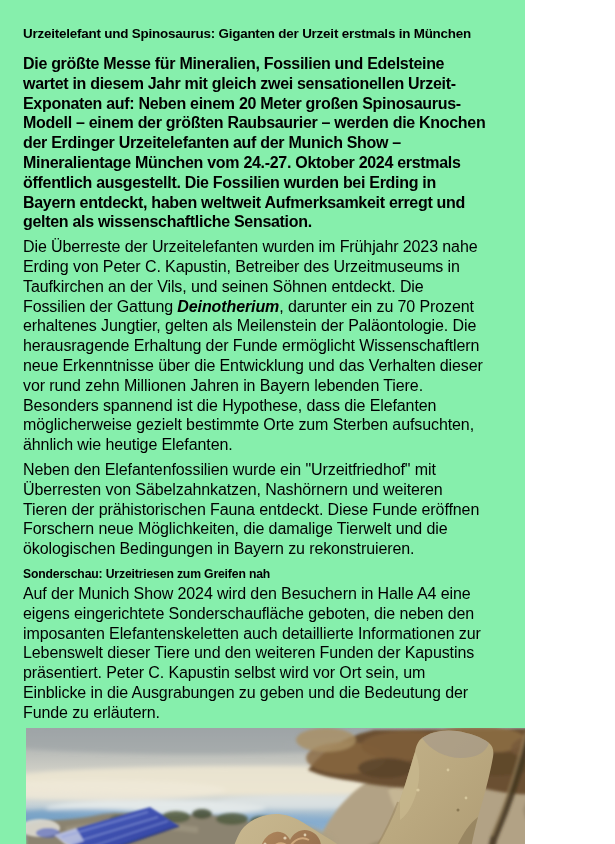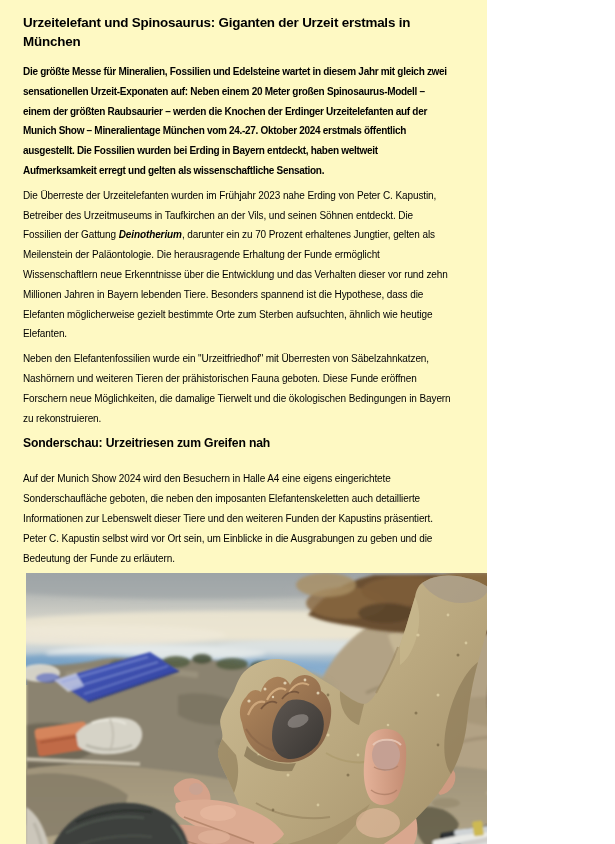--- a/index.html
+++ b/index.html
@@ -1,40 +1,40 @@
 <!DOCTYPE html>
 <html lang="de"><head>
 <meta charset="utf-8">
 <style>
   html,body{margin:0;padding:0;background:#ffffff;}
   body{width:615px;height:844px;}
   .doc{
-    width:487px;height:844px;overflow:hidden;background:#fef9c3;box-sizing:border-box;
-    padding:13px 36px 0 23px;
+    width:525px;height:844px;overflow:hidden;background:#86efac;box-sizing:border-box;
+    padding:24px 36px 0 23px;
     font-family:"Liberation Sans","DejaVu Sans",sans-serif;color:#000;
   }
   h1{font-size:13.4px;line-height:19px;margin:0 0 11px;font-weight:700;letter-spacing:-0.2px;}
-  p{font-size:10px;line-height:19.8px;margin:0 0 5px;letter-spacing:-0.1px;}
+  p{font-size:16px;line-height:19.8px;margin:0 0 5px;letter-spacing:-0.1px;}
   p.lead{font-weight:700;letter-spacing:-0.3px;}
-  h2{font-size:12.2px;line-height:20px;margin:4px 0 16px;font-weight:700;letter-spacing:-0.15px;}
+  h2{font-size:12.2px;line-height:20px;margin:4px 0 0;font-weight:700;letter-spacing:-0.15px;}
   .species{font-style:italic;font-weight:bold;}
   figure.photo{margin:3px 0 0 3px;width:545px;height:313px;padding:0;}
   figure.photo svg{display:block;}
 </style>
 </head>
 <body>
 
 <div class="doc">
   <h1>Urzeitelefant und Spinosaurus: Giganten der Urzeit erstmals in München</h1>
 
   <p class="lead">Die größte Messe für Mineralien, Fossilien und Edelsteine wartet in diesem Jahr mit gleich zwei sensationellen Urzeit-Exponaten auf: Neben einem 20 Meter großen Spinosaurus-Modell – einem der größten Raubsaurier – werden die Knochen der Erdinger Urzeitelefanten auf der Munich Show – Mineralientage München vom 24.-27. Oktober 2024 erstmals öffentlich ausgestellt. Die Fossilien wurden bei Erding in Bayern entdeckt, haben weltweit Aufmerksamkeit erregt und gelten als wissenschaftliche Sensation.</p>
 
   <p><span>Die Überreste der Urzeitelefanten wurden im Frühjahr 2023 nahe Erding von Peter C. Kapustin, Betreiber des Urzeitmuseums in Taufkirchen an der Vils, und seinen Söhnen entdeckt. Die Fossilien der Gattung </span><span class="species">Deinotherium</span><span>, darunter ein zu 70 Prozent erhaltenes Jungtier, gelten als Meilenstein der Paläontologie. Die herausragende Erhaltung der Funde ermöglicht Wissenschaftlern neue Erkenntnisse über die Entwicklung und das Verhalten dieser vor rund zehn Millionen Jahren in Bayern lebenden Tiere. Besonders spannend ist die Hypothese, dass die Elefanten möglicherweise gezielt bestimmte Orte zum Sterben aufsuchten, ähnlich wie heutige Elefanten.</span></p>
 
-  <p>Neben den Elefantenfossilien wurde ein "Urzeitfriedhof" mit Überresten von Säbelzahnkatzen, Nashörnern und weiteren Tieren der prähistorischen Fauna geboten. Diese Funde eröffnen Forschern neue Möglichkeiten, die damalige Tierwelt und die ökologischen Bedingungen in Bayern zu rekonstruieren.</p>
+  <p>Neben den Elefantenfossilien wurde ein "Urzeitfriedhof" mit Überresten von Säbelzahnkatzen, Nashörnern und weiteren Tieren der prähistorischen Fauna entdeckt. Diese Funde eröffnen Forschern neue Möglichkeiten, die damalige Tierwelt und die ökologischen Bedingungen in Bayern zu rekonstruieren.</p>
 
   <h2>Sonderschau: Urzeitriesen zum Greifen nah</h2>
 
   <p>Auf der Munich Show 2024 wird den Besuchern in Halle A4 eine eigens eingerichtete Sonderschaufläche geboten, die neben den imposanten Elefantenskeletten auch detaillierte Informationen zur Lebenswelt dieser Tiere und den weiteren Funden der Kapustins präsentiert. Peter C. Kapustin selbst wird vor Ort sein, um Einblicke in die Ausgrabungen zu geben und die Bedeutung der Funde zu erläutern.</p>
 
   <figure class="photo">
     <svg width="545" height="313" viewBox="0 0 545 313" xmlns="http://www.w3.org/2000/svg">
       <defs>
         <linearGradient id="skyG" x1="0" y1="0" x2="0" y2="1">
           <stop offset="0" stop-color="#a4a9ac"></stop>

